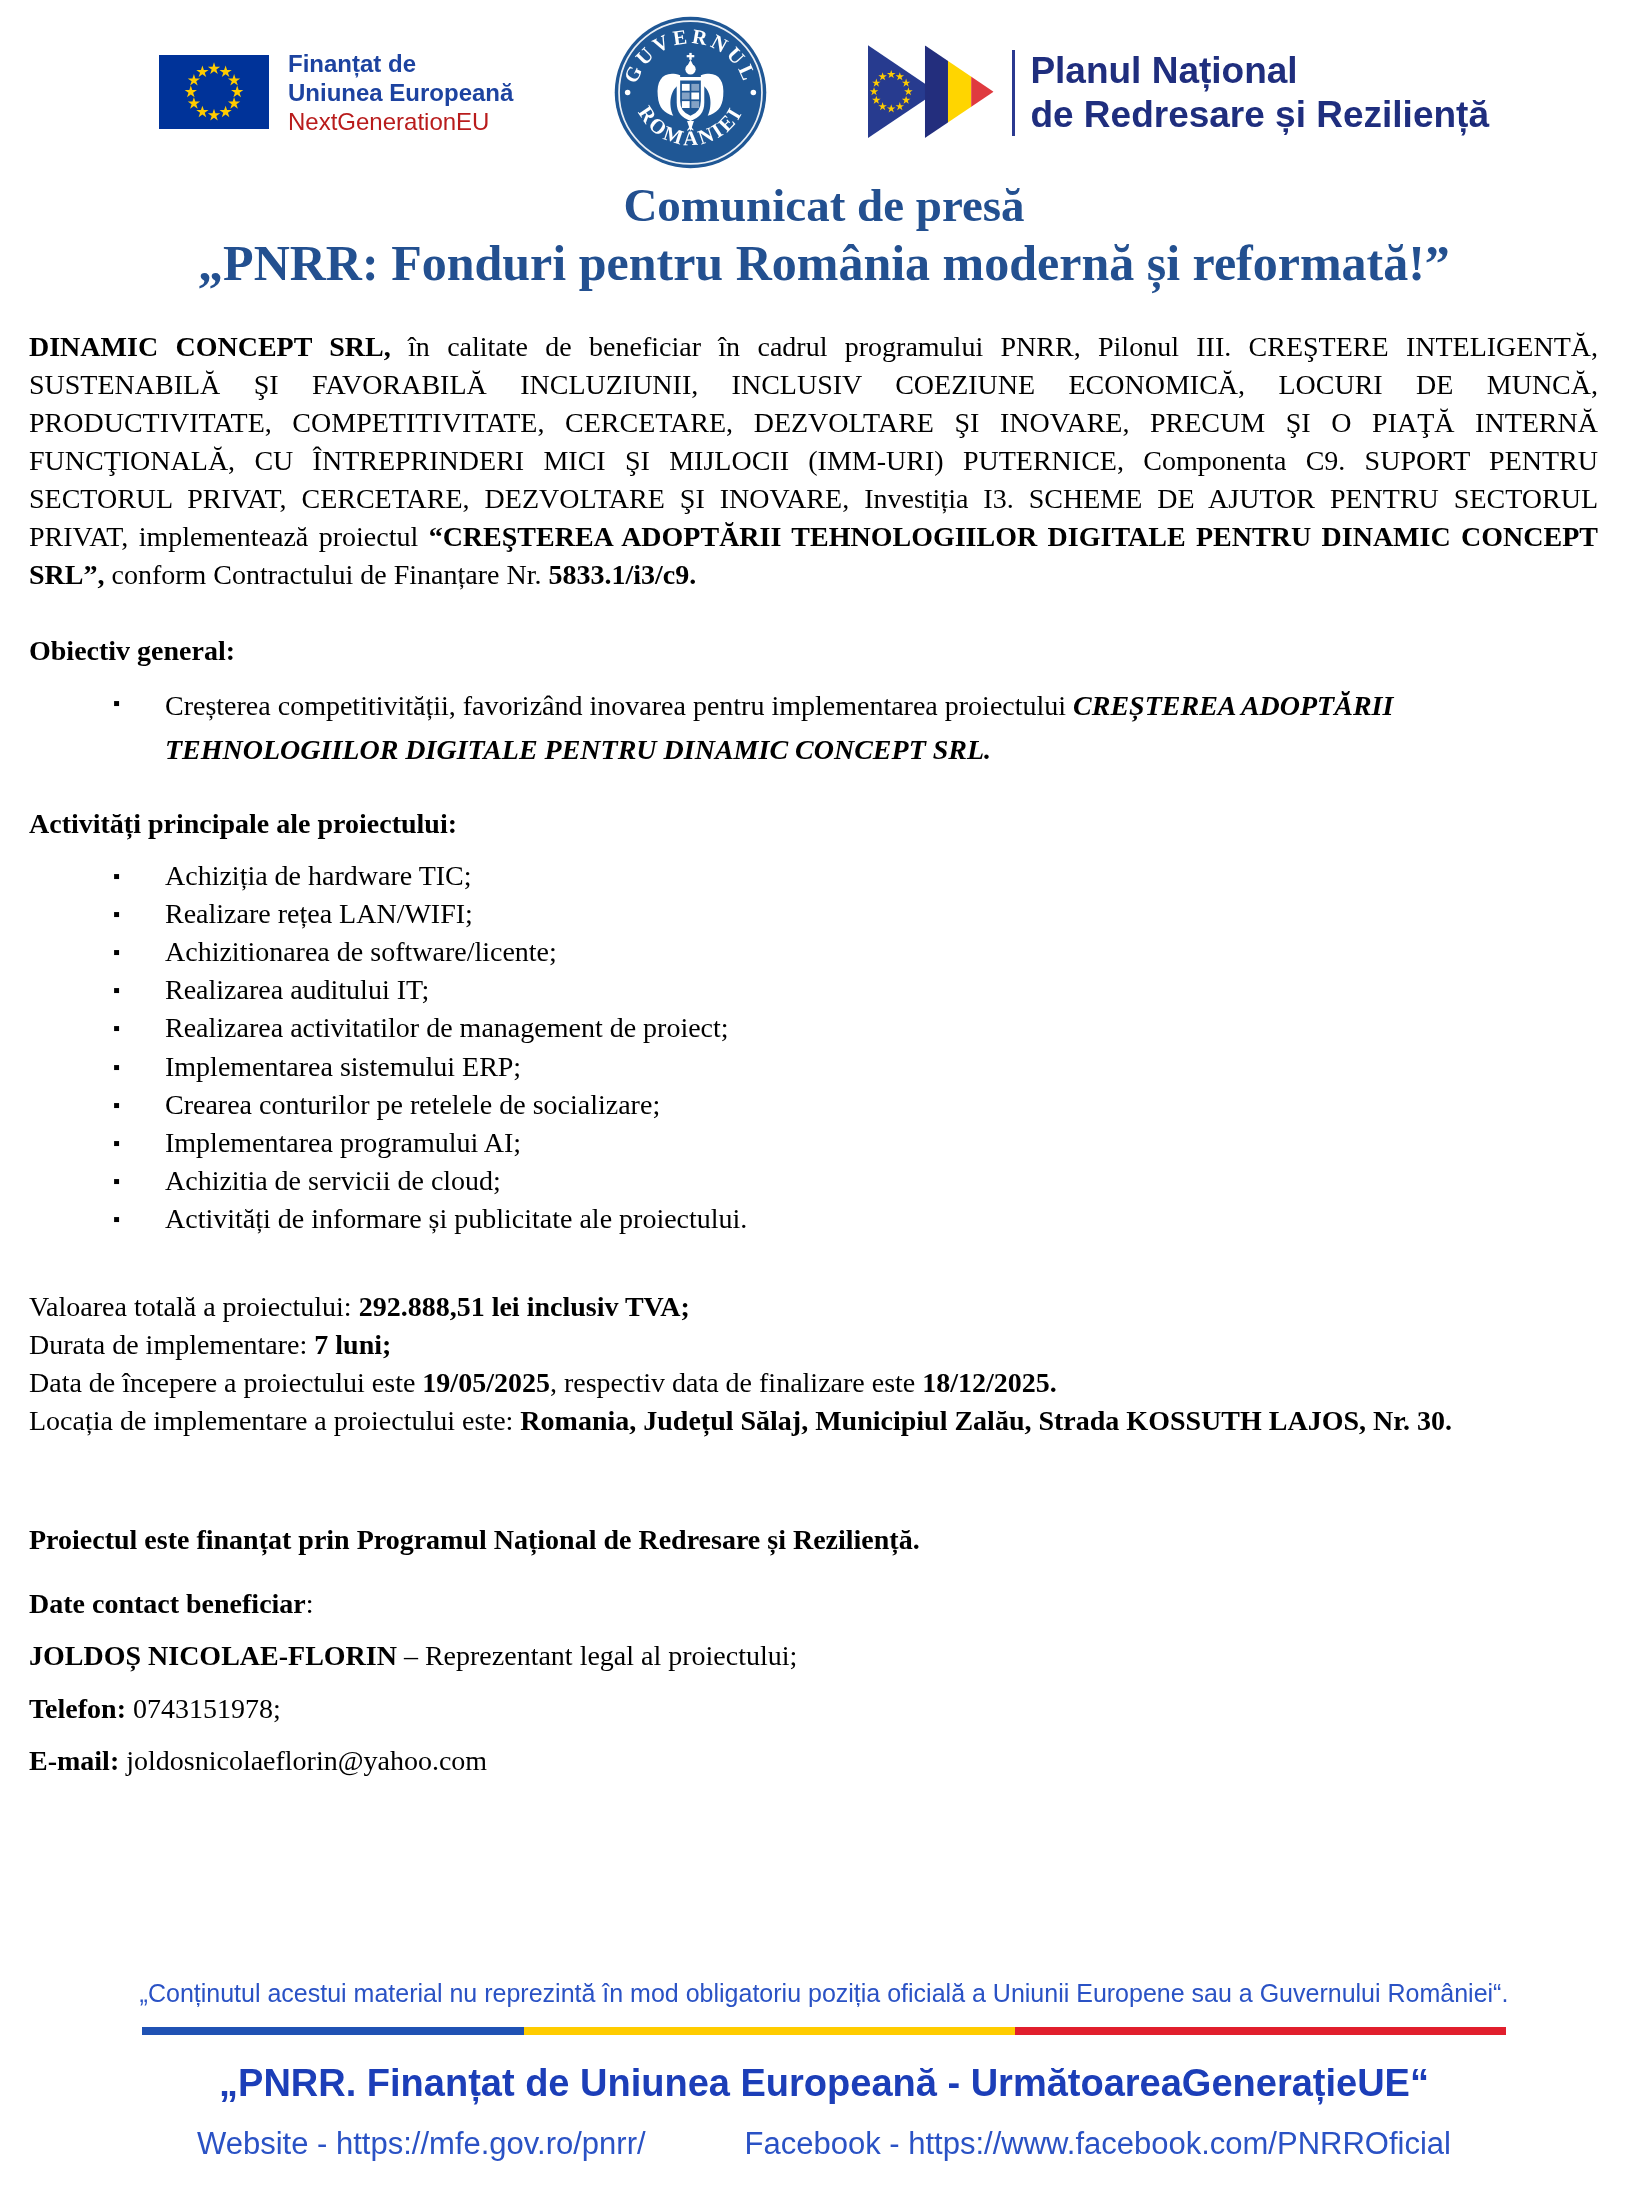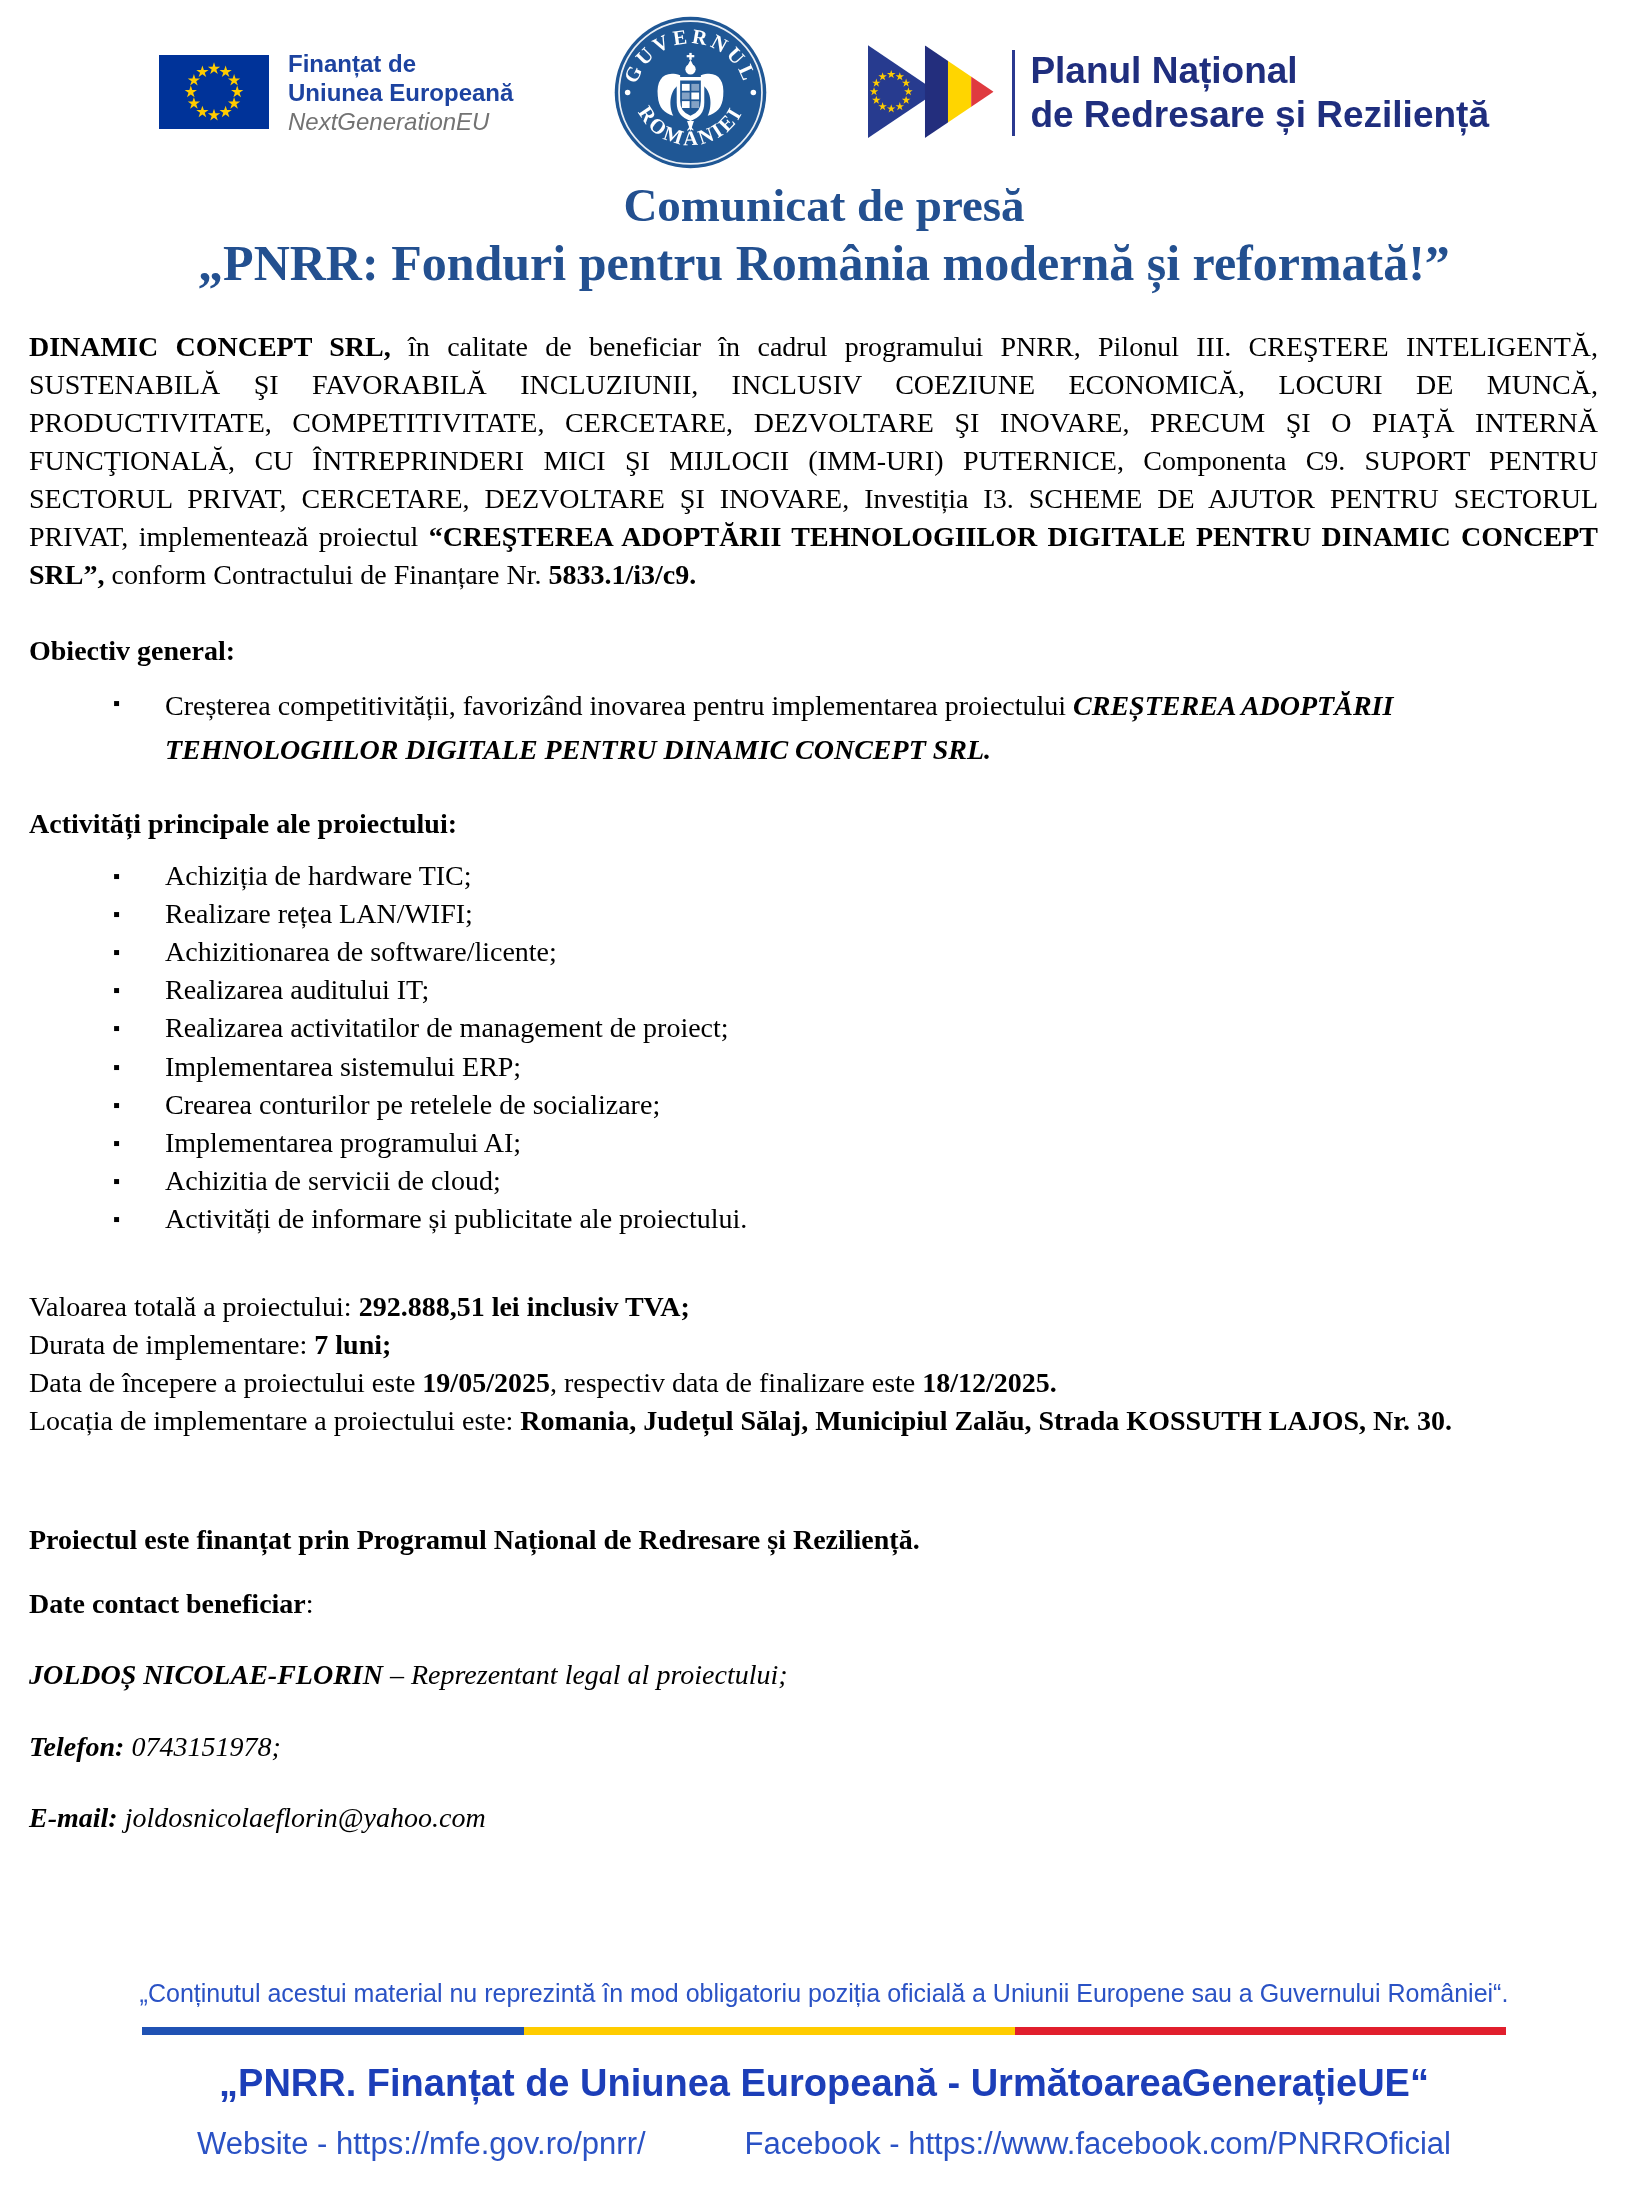--- a/index.html
+++ b/index.html
@@ -11,21 +11,21 @@
 
   
   .logo-row{
     display:flex;align-items:center;justify-content:space-between;
     padding:26px 159px 0 159px;height:159px;box-sizing:border-box;
   }
   .eu-logo{display:flex;align-items:center;gap:19px;}
   .eu-flag{width:110px;height:74px;background:#003399;flex:0 0 auto;}
   .eu-logo-text{font-family:"Liberation Sans",sans-serif;font-size:24px;line-height:1.22;}
   .eu-logo-text .b{font-weight:bold;color:#1D43A0;}
-  .eu-logo-text .g{color:#737373;font-style:italic;}
+  .eu-logo-text .g{color:#b91c1c;}
   .gov-seal{width:155px;height:155px;flex:0 0 auto;}
   .pnrr-logo{display:flex;align-items:center;gap:15.5px;}
   .pnrr-mark{width:129px;height:95px;flex:0 0 auto;}
   .pnrr-sep{width:2.6px;height:86px;background:#2B3990;}
   .pnrr-text{
     font-family:"Liberation Sans",sans-serif;font-weight:bold;color:#1F2E7E;
     font-size:37px;line-height:1.18;white-space:nowrap;
   }
 
   
@@ -41,21 +41,21 @@
   ul.doc-list li{padding-left:136px;position:relative;}
   ul.doc-list li::before{
     content:"▪";position:absolute;left:84px;top:0;font-size:0.72em;line-height:1.9;
   }
   ul.objective-list li{line-height:1.55;}
   .obj-em{font-weight:bold;font-style:italic;}
   ul.activities-list li{line-height:1.36;}
   .details{margin-top:50px;}
   .funding-note{font-weight:bold;margin-top:81px;}
   .contact-heading{font-weight:bold;margin-top:26px;}
-  .contact-line{margin-top:33px;font-style:italic;}
+  .contact-line{margin-top:14px;}
   b{font-weight:bold;}
 
   
   .footer{position:absolute;left:0;right:0;bottom:0;height:224px;}
   .disclaimer{
     text-align:center;font-family:"Liberation Sans",sans-serif;
     color:#2A52C5;font-size:25px;
   }
   .tricolor{
     margin:19px auto 0 auto;width:1364px;height:7.7px;display:flex;

